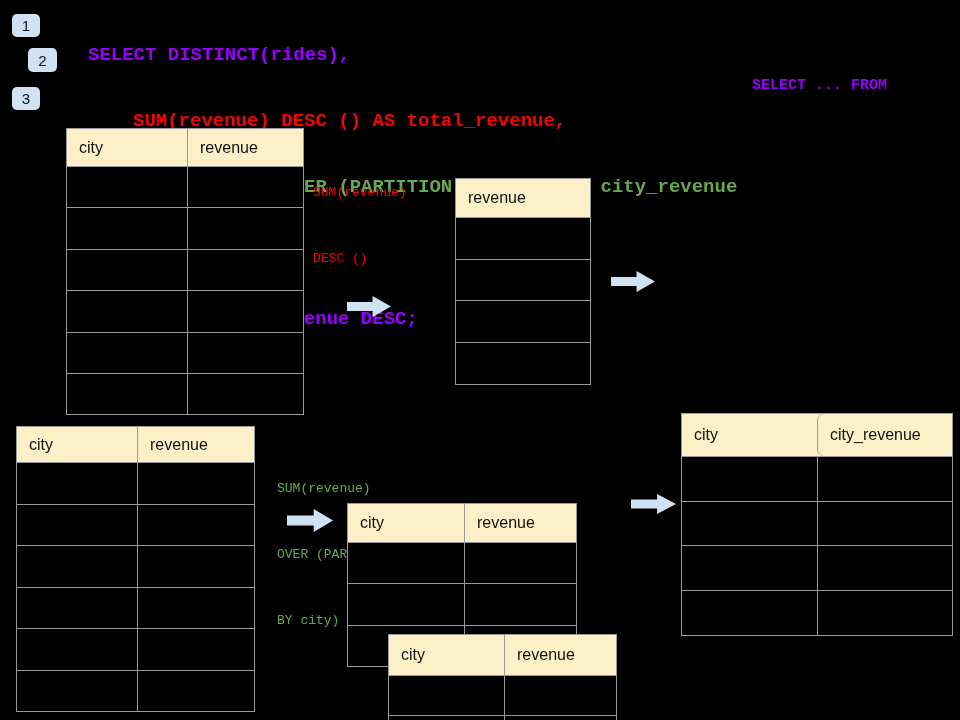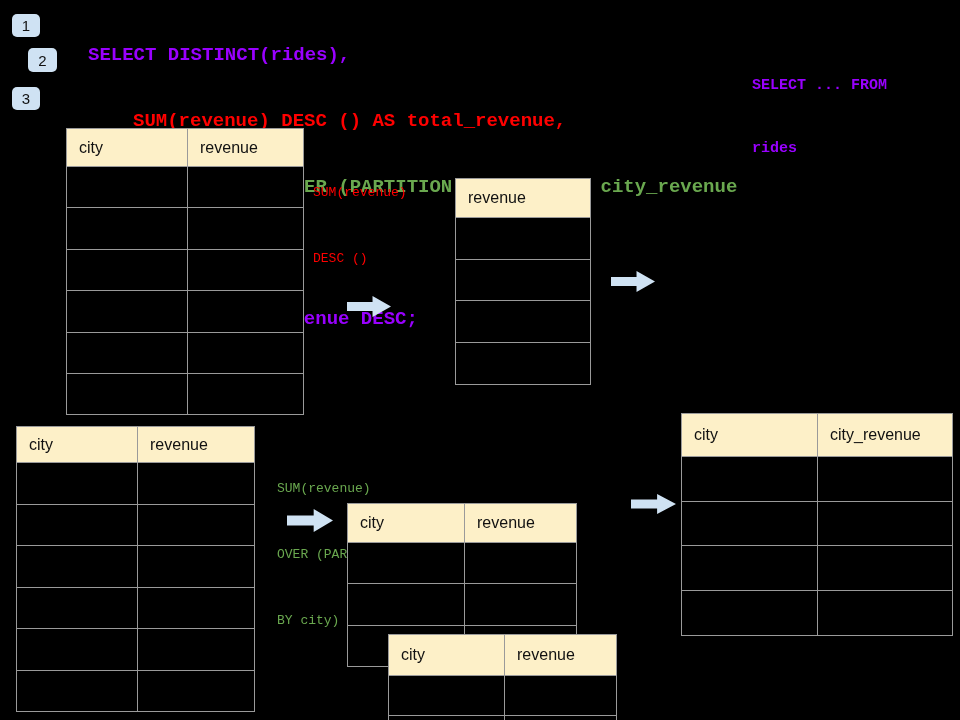--- a/index.html
+++ b/index.html
@@ -75,21 +75,20 @@
 <div class="code">
   <div class="code-line ind-1 c-purple">SELECT DISTINCT(rides),</div>
   <div class="code-line ind-2 c-red">SUM(revenue) DESC () AS total_revenue,</div>
   <div class="code-line ind-2 c-green">SUM(revenue) OVER (PARTITION BY city) as city_revenue</div>
   <div class="code-line ind-3 c-purple">FROM rides</div>
   <div class="code-line ind-3 c-purple">ORDER by city_revenue DESC;</div>
 </div>
 
 <div class="sidenote">
   <div>SELECT ... FROM</div>
-  <div>rides</div>
 </div>
 
 <div class="anno c-red" style="left:313px;top:138px;">
   <div>SUM(revenue)</div>
   <div>DESC ()</div>
 </div>
 
 <div class="anno c-green" style="left:277px;top:434px;">
   <div>SUM(revenue)</div>
   <div>OVER (PARTITION</div>
@@ -216,21 +215,21 @@
       <div class="tr" style="height: 40px;">
         <div class="td" style="width: 115px;"></div>
         <div class="td" style="flex: 1 1 0%;"></div>
       </div>
     </div>
 </div>
 
 <div class="tbl" style="left:681px;top:413px;width:272px;">
   <div class="thead" style="height:44px;">
     <div class="th" style="width:135px;">city</div>
-    <div class="th" style="flex:1;">city_revenue</div>
+    <div class="th" style="flex:1;border-radius:7px;">city_revenue</div>
   </div>
   <div class="tbody">
       <div class="tr" style="height: 44.7px;">
         <div class="td" style="width: 135px;"></div>
         <div class="td" style="flex: 1 1 0%;"></div>
       </div>
       <div class="tr" style="height: 44.7px;">
         <div class="td" style="width: 135px;"></div>
         <div class="td" style="flex: 1 1 0%;"></div>
       </div>

